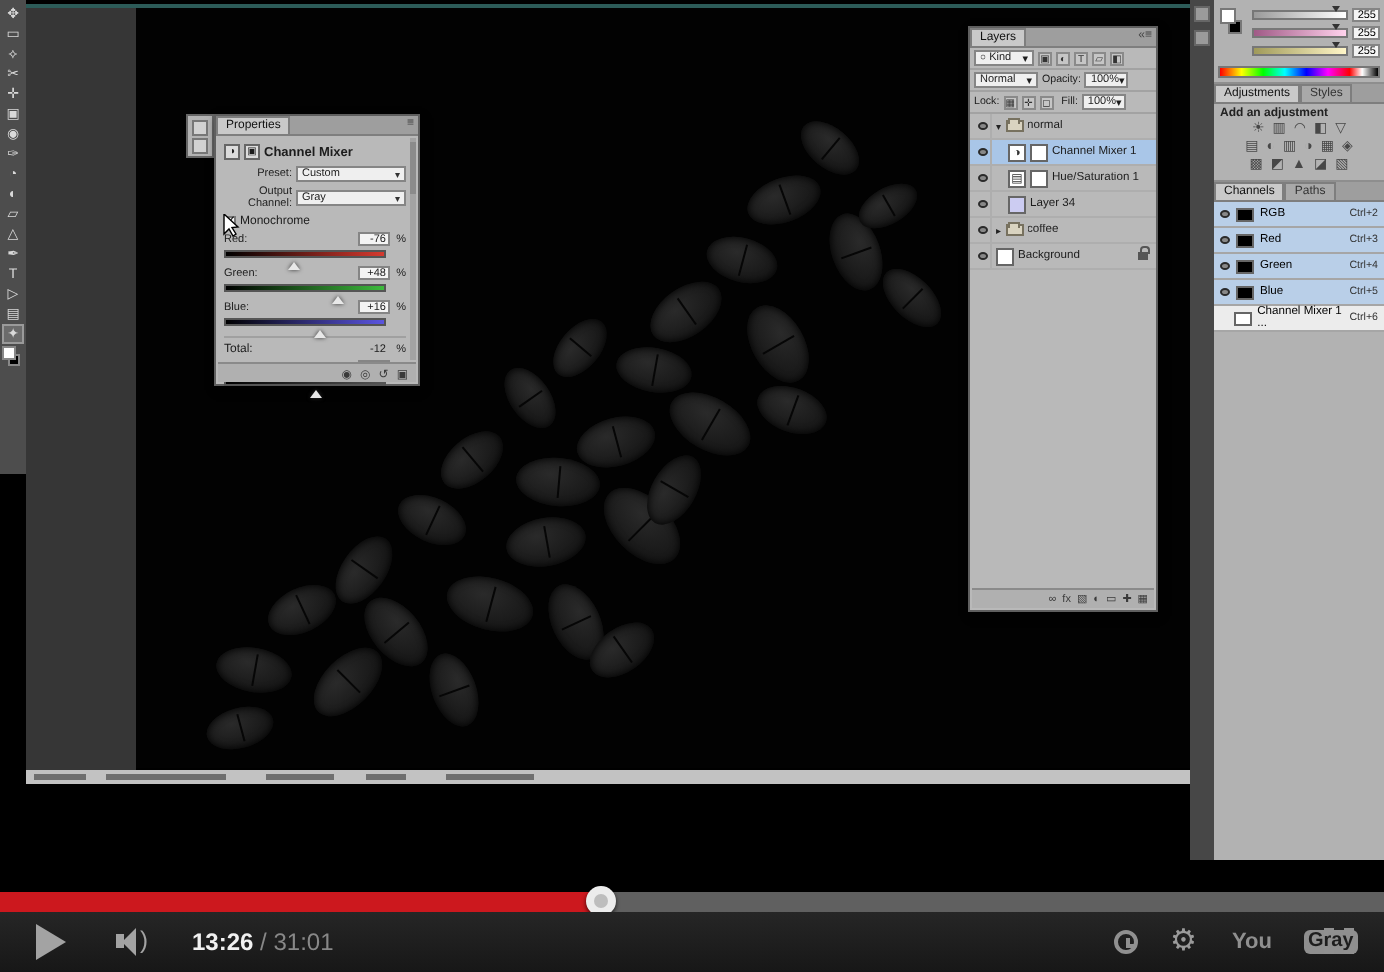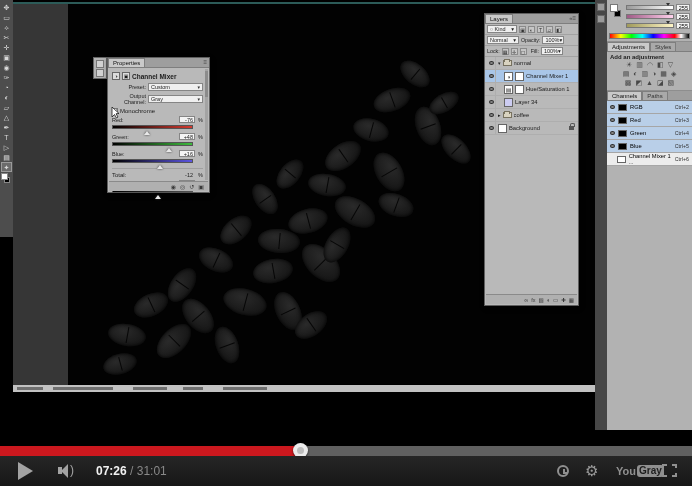--- a/index.html
+++ b/index.html
@@ -116,21 +116,21 @@
   .vol{left:58px;top:8px;width:24px;height:14px;color:#a3a3a3;}
   .vol .cone{position:absolute;left:0;top:3px;width:4px;height:7px;background:#a3a3a3;}
   .vol .tri{position:absolute;left:3px;top:0;width:0;height:0;border-right:7px solid #a3a3a3;border-top:7px solid transparent;border-bottom:7px solid transparent;}
   .vol .wave{position:absolute;left:12px;top:-1px;font-size:12px;line-height:14px;color:#a3a3a3;}
   .time{left:96px;top:8px;font-size:12px;color:#888;}
   .time b{color:#f1f1f1;font-weight:bold;}
   .clock{left:557px;top:9px;width:12px;height:12px;border:2px solid #909090;border-radius:50%;}
   .clock:after{content:"";position:absolute;left:4px;top:2px;width:2px;height:4px;background:#909090;}
   .clock:before{content:"";position:absolute;left:4px;top:5px;width:4px;height:2px;background:#909090;}
   .gear{left:585px;top:5px;font-size:15px;color:#9a9a9a;line-height:20px;}
-  .ytlogo{left:616px;top:9px;display:flex;align-items:center;gap:1px;}
+  .ytlogo{left:616px;top:9px;display:flex;align-items:center;gap:16px;}
   .ytlogo .you{font-size:11px;color:#8f8f8f;font-weight:bold;}
   .ytlogo .tube{font-size:10px;font-weight:bold;color:#1d1d1d;background:#8f8f8f;border-radius:3px;padding:0 2px;line-height:12px;}
   .fs{left:662px;top:8px;width:15px;height:13px;}
   .fs i{position:absolute;width:5px;height:4px;border:2px solid #909090;}
   .fs i.tl{left:0;top:0;border-right:none;border-bottom:none;}
   .fs i.tr{right:0;top:0;border-left:none;border-bottom:none;}
   .fs i.bl{left:0;bottom:0;border-right:none;border-top:none;}
   .fs i.br{right:0;bottom:0;border-left:none;border-top:none;}
 </style>
 </head>
@@ -585,21 +585,21 @@
   </div>
 
   <div class="abs controls">
     <div class="abs play-btn"></div>
     <div class="abs vol">
       <span class="cone"></span>
         <span class="tri"></span>
         <span class="wave">)</span>
     </div>
     <div class="abs time">
-      <b>07:26</b><span> / </span><span>31:01</span>
+      <b>13:26</b><span> / </span><span>31:01</span>
     </div>
     <div class="abs clock"></div>
     <div class="abs gear">⚙</div>
     <div class="abs ytlogo">
       <span class="you">You</span>
         <span class="tube">Gray</span>
     </div>
     <div class="abs fs">
       <i class="tl"></i>
         <i class="tr"></i>

